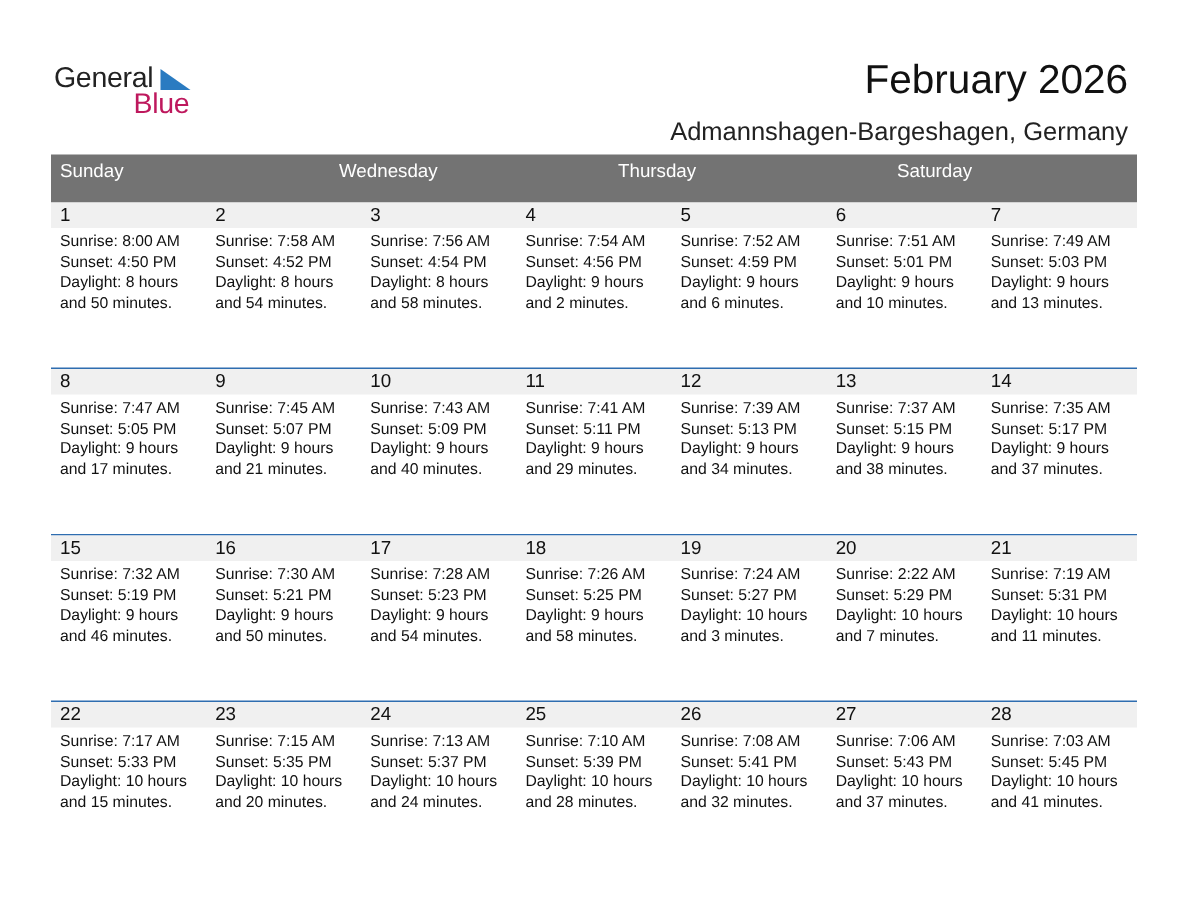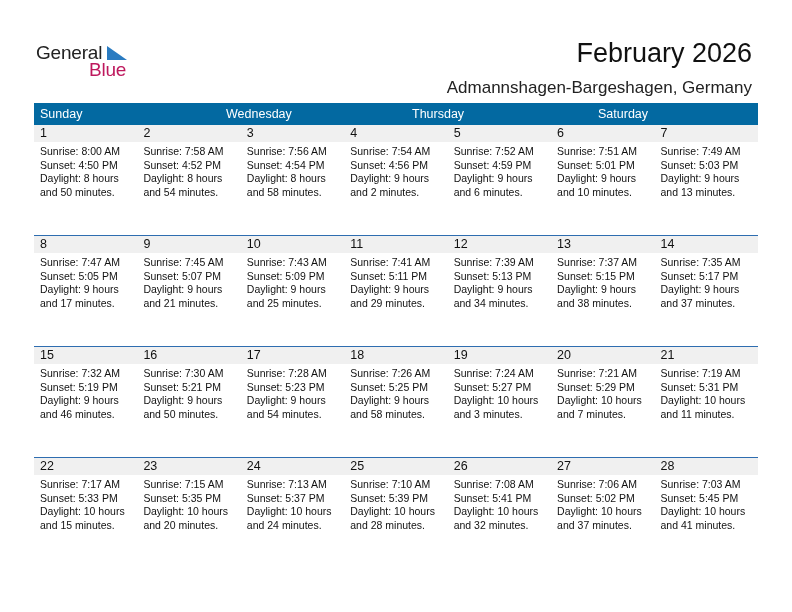--- a/index.html
+++ b/index.html
@@ -4,21 +4,21 @@
 <style>
   html, body { margin: 0; padding: 0; background: #ffffff; }
   body { width: 792px; height: 612px; position: relative; font-family: "Liberation Sans", sans-serif; color: #111; overflow: hidden; }
   .logo { position: absolute; left: 36px; top: 42px; width: 100px; height: 40px; }
   .logo .general { position: absolute; left: 0; top: 0; font-size: 19px; color: #222; letter-spacing: -0.2px; }
   .logo .blue { position: absolute; left: 53px; top: 17px; font-size: 19px; color: #be185d; letter-spacing: -0.2px; }
   .logo .tri { position: absolute; left: 71px; top: 4px; width: 0; height: 0; border-left: 20px solid #2a7bc1; border-top: 14px solid transparent; }
   .title { position: absolute; right: 40px; top: 38px; font-size: 27px; color: #111; }
   .subtitle { position: absolute; right: 40px; top: 78px; font-size: 17px; color: #222; }
   .cal { position: absolute; left: 34px; top: 103px; width: 724px; }
-  .hdr { display: flex; background: #0369a1; height: 22px; gap: 20px; }
+  .hdr { display: flex; background: #737373; height: 32px; gap: 20px; }
   .hdr div { flex: 1; color: #ffffff; font-size: 12.5px; line-height: 22px; padding-left: 6px; }
   .week { height: 110px; position: relative; }
   .week.sep { border-top: 1.5px solid #2e6db0; }
   .daynums { display: flex; background: #f0f0f0; height: 17px; }
   .daynums div { flex: 1; font-size: 12.5px; line-height: 17px; padding-left: 6px; color: #111; }
   .details { display: flex; }
   .details .cell { flex: 1; padding-left: 6px; font-size: 10.5px; line-height: 13.6px; color: #111; padding-top: 3px; }
   .cell div { white-space: nowrap; }
 </style>
 </head>
@@ -117,21 +117,21 @@
           <div class="cell">
             <div>Sunrise: 7:45 AM</div>
             <div>Sunset: 5:07 PM</div>
             <div>Daylight: 9 hours</div>
             <div>and 21 minutes.</div>
           </div>
           <div class="cell">
             <div>Sunrise: 7:43 AM</div>
             <div>Sunset: 5:09 PM</div>
             <div>Daylight: 9 hours</div>
-            <div>and 25 minutes.</div>
+            <div>and 40 minutes.</div>
           </div>
           <div class="cell">
             <div>Sunrise: 7:41 AM</div>
             <div>Sunset: 5:11 PM</div>
             <div>Daylight: 9 hours</div>
             <div>and 29 minutes.</div>
           </div>
           <div class="cell">
             <div>Sunrise: 7:39 AM</div>
             <div>Sunset: 5:13 PM</div>
@@ -187,21 +187,21 @@
             <div>Daylight: 9 hours</div>
             <div>and 58 minutes.</div>
           </div>
           <div class="cell">
             <div>Sunrise: 7:24 AM</div>
             <div>Sunset: 5:27 PM</div>
             <div>Daylight: 10 hours</div>
             <div>and 3 minutes.</div>
           </div>
           <div class="cell">
-            <div>Sunrise: 7:21 AM</div>
+            <div>Sunrise: 2:22 AM</div>
             <div>Sunset: 5:29 PM</div>
             <div>Daylight: 10 hours</div>
             <div>and 7 minutes.</div>
           </div>
           <div class="cell">
             <div>Sunrise: 7:19 AM</div>
             <div>Sunset: 5:31 PM</div>
             <div>Daylight: 10 hours</div>
             <div>and 11 minutes.</div>
           </div>
@@ -243,21 +243,21 @@
             <div>and 28 minutes.</div>
           </div>
           <div class="cell">
             <div>Sunrise: 7:08 AM</div>
             <div>Sunset: 5:41 PM</div>
             <div>Daylight: 10 hours</div>
             <div>and 32 minutes.</div>
           </div>
           <div class="cell">
             <div>Sunrise: 7:06 AM</div>
-            <div>Sunset: 5:02 PM</div>
+            <div>Sunset: 5:43 PM</div>
             <div>Daylight: 10 hours</div>
             <div>and 37 minutes.</div>
           </div>
           <div class="cell">
             <div>Sunrise: 7:03 AM</div>
             <div>Sunset: 5:45 PM</div>
             <div>Daylight: 10 hours</div>
             <div>and 41 minutes.</div>
           </div>
         </div>

